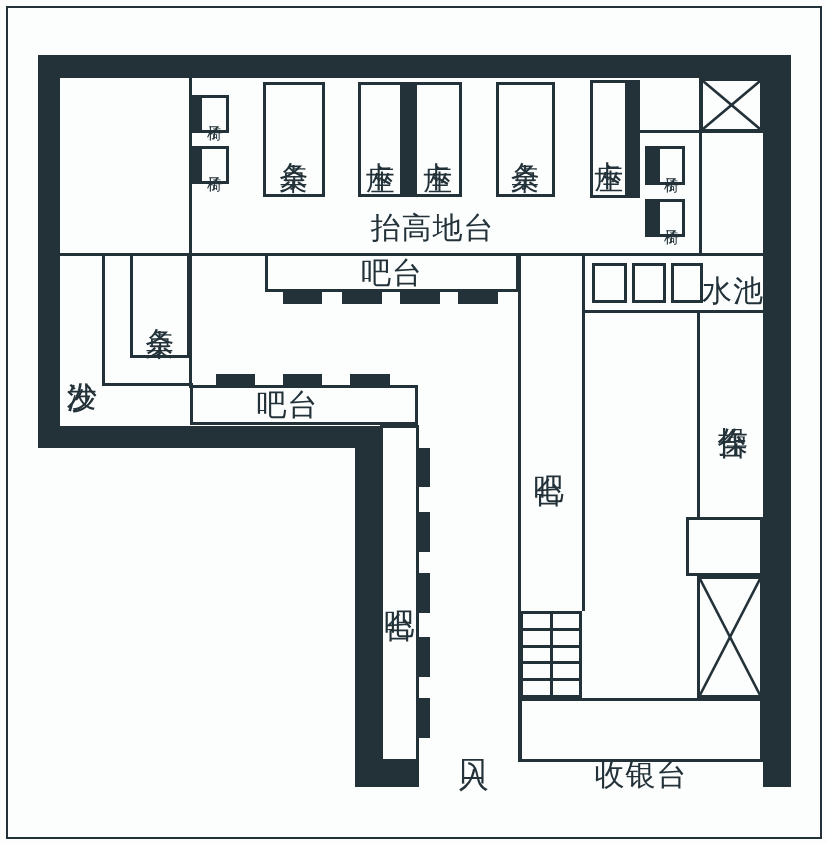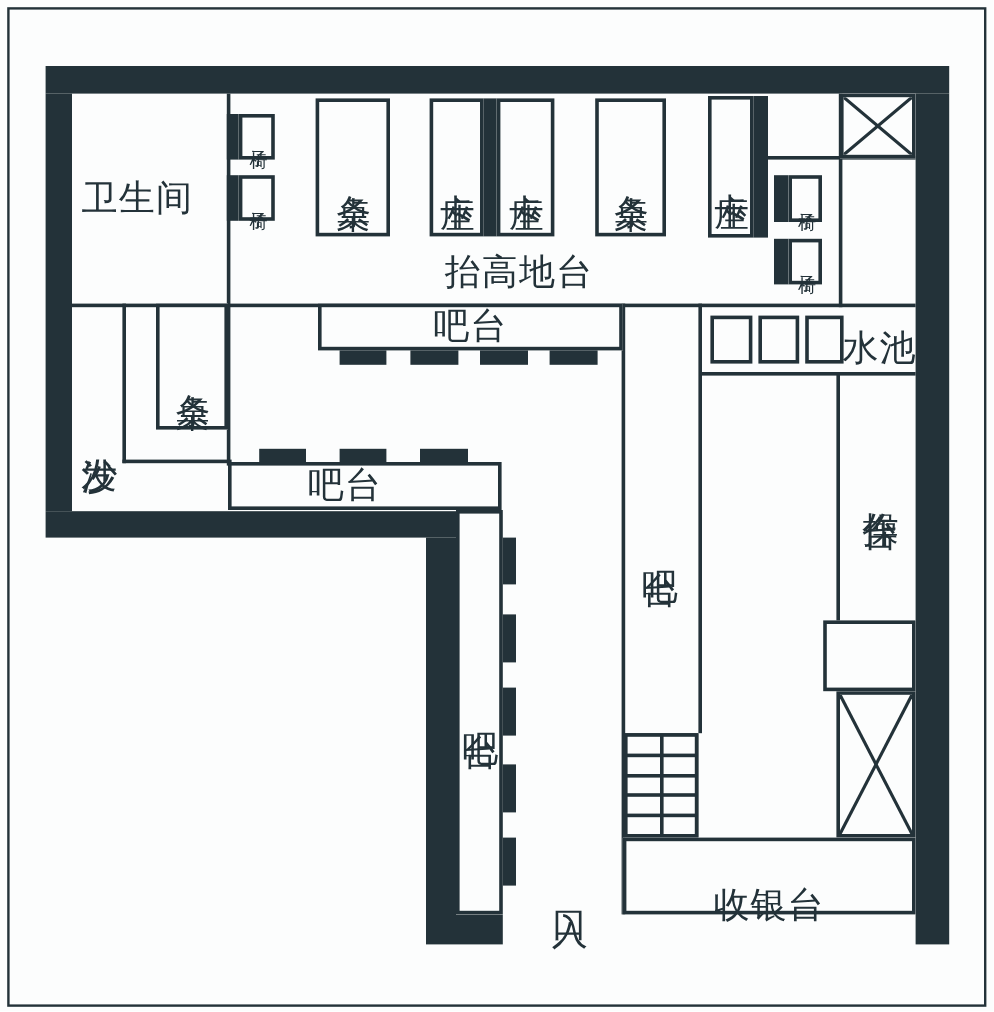--- a/index.html
+++ b/index.html
@@ -61,21 +61,20 @@
   <div class="box" style="left:414px;top:82px;width:48px;height:115px"></div>
   <div class="lbl v f29" style="left:414px;top:82px;width:48px;height:115px">卡座</div>
 
   <div class="box" style="left:496px;top:82px;width:59px;height:115px"></div>
   <div class="lbl v f29" style="left:496px;top:82px;width:59px;height:115px">条桌</div>
 
   <div class="box" style="left:590px;top:80px;width:38px;height:118px"></div>
   <div class="lbl v f29" style="left:590px;top:80px;width:38px;height:118px">卡座</div>
   <div class="dark" style="left:628px;top:80px;width:12px;height:118px"></div>
 
-  <div class="lbl f30" style="left:62px;top:148px;width:105px;height:36px">卫生间</div>
 
   <div class="dark" style="left:189px;top:95px;width:10px;height:38px"></div>
   <div class="box" style="left:199px;top:95px;width:30px;height:38px"></div>
   <div class="lbl v f15" style="left:199px;top:95px;width:30px;height:38px">椅子</div>
 
   <div class="dark" style="left:189px;top:146px;width:10px;height:38px"></div>
   <div class="box" style="left:199px;top:146px;width:30px;height:38px"></div>
   <div class="lbl v f15" style="left:199px;top:146px;width:30px;height:38px">椅子</div>
 
   <div class="dark" style="left:645px;top:146px;width:12px;height:39px"></div>
@@ -144,16 +143,16 @@
       <div class="cell"></div>
     <div class="cell"></div>
       <div class="cell"></div>
     <div class="cell"></div>
       <div class="cell"></div>
     <div class="cell"></div>
       <div class="cell"></div>
   </div>
 
   <div class="box" style="left:519px;top:698px;width:244px;height:64px"></div>
-  <div class="lbl f26" style="left:519px;top:736px;width:244px;height:38px">收银台</div>
+  <div class="lbl f26" style="left:519px;top:756px;width:244px;height:38px">收银台</div>
 
   <div class="lbl v f26" style="left:457px;top:701px;width:34px;height:72px">入口</div>
 </div>
 
 </body></html>

